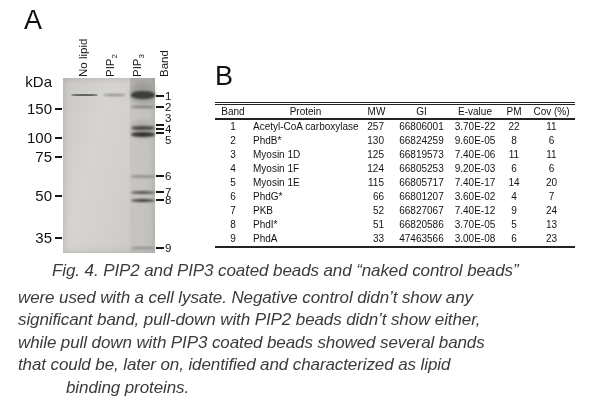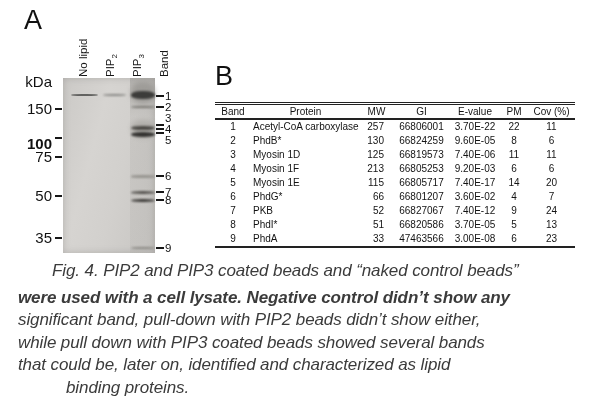--- a/index.html
+++ b/index.html
@@ -65,21 +65,21 @@
         <div class="gel-band" style="left: 68px; width: 24px; top: 113px; height: 3px; background: rgb(81, 79, 75); opacity: 0.95; filter: blur(0.8px);"></div>
         <div class="gel-band" style="left: 68px; width: 24px; top: 120.5px; height: 3.5px; background: rgb(57, 55, 52); opacity: 0.95; filter: blur(0.8px);"></div>
         <div class="gel-band" style="left: 68px; width: 24px; top: 168.5px; height: 2.5px; background: rgb(125, 123, 118); opacity: 0.8; filter: blur(0.9px);"></div>
       </div>
   <div class="lane-label" style="left: 76.5px;"><span>No lipid</span></div>
       <div class="lane-label" style="left: 103.5px;"><span>PIP</span><sub>2</sub></div>
       <div class="lane-label" style="left: 130.5px;"><span>PIP</span><sub>3</sub></div>
       <div class="lane-label" style="left: 157.5px;"><span>Band</span></div>
       <div class="mw-label" style="top: 102px;">150</div>
       <div class="tick" style="left: 55px; width: 7px; top: 108px;"></div>
-      <div class="mw-label" style="top: 137px; font-weight: bold;">100</div>
+      <div class="mw-label" style="top: 131px;">100</div>
       <div class="tick" style="left: 55px; width: 7px; top: 137px;"></div>
       <div class="mw-label" style="top: 150px;">75</div>
       <div class="tick" style="left: 55px; width: 7px; top: 156px;"></div>
       <div class="mw-label" style="top: 189px;">50</div>
       <div class="tick" style="left: 55px; width: 7px; top: 195px;"></div>
       <div class="mw-label" style="top: 231px;">35</div>
       <div class="tick" style="left: 55px; width: 7px; top: 237px;"></div>
       <div class="band-number" style="top: 89px;">1</div>
       <div class="tick" style="left: 156px; width: 8px; top: 95px;"></div>
       <div class="band-number" style="top: 100px;">2</div>
@@ -147,21 +147,21 @@
           <td class="c1">Myosin 1D</td>
           <td class="c2">125</td>
           <td class="c3">66819573</td>
           <td class="c4">7.40E-06</td>
           <td class="c5">11</td>
           <td class="c6">11</td>
         </tr>
         <tr>
           <td class="c0">4</td>
           <td class="c1">Myosin 1F</td>
-          <td class="c2">213</td>
+          <td class="c2">124</td>
           <td class="c3">66805253</td>
           <td class="c4">9.20E-03</td>
           <td class="c5">6</td>
           <td class="c6">6</td>
         </tr>
         <tr>
           <td class="c0">5</td>
           <td class="c1">Myosin 1E</td>
           <td class="c2">115</td>
           <td class="c3">66805717</td>
@@ -203,20 +203,20 @@
           <td class="c3">47463566</td>
           <td class="c4">3.00E-08</td>
           <td class="c5">6</td>
           <td class="c6">23</td>
         </tr>
       </tbody>
   </table>
 
   <div id="caption">
       <div class="caption-line" style="top: 260px; margin-left: 34px;">Fig. 4. PIP2 and PIP3 coated beads and “naked control beads”</div>
-      <div class="caption-line" style="top: 286.6px; font-weight: bold;">were used with a cell lysate. Negative control didn’t show any</div>
+      <div class="caption-line" style="top: 286.6px;">were used with a cell lysate. Negative control didn’t show any</div>
       <div class="caption-line" style="top: 309.2px;">significant band, pull-down with PIP2 beads didn’t show either,</div>
       <div class="caption-line" style="top: 331.8px;">while pull down with PIP3 coated beads showed several bands</div>
       <div class="caption-line" style="top: 354.4px;">that could be, later on, identified and characterized as lipid</div>
       <div class="caption-line" style="top: 377px; margin-left: 48px;">binding proteins.</div>
     </div>
 
 </div>
 
 </body></html>

